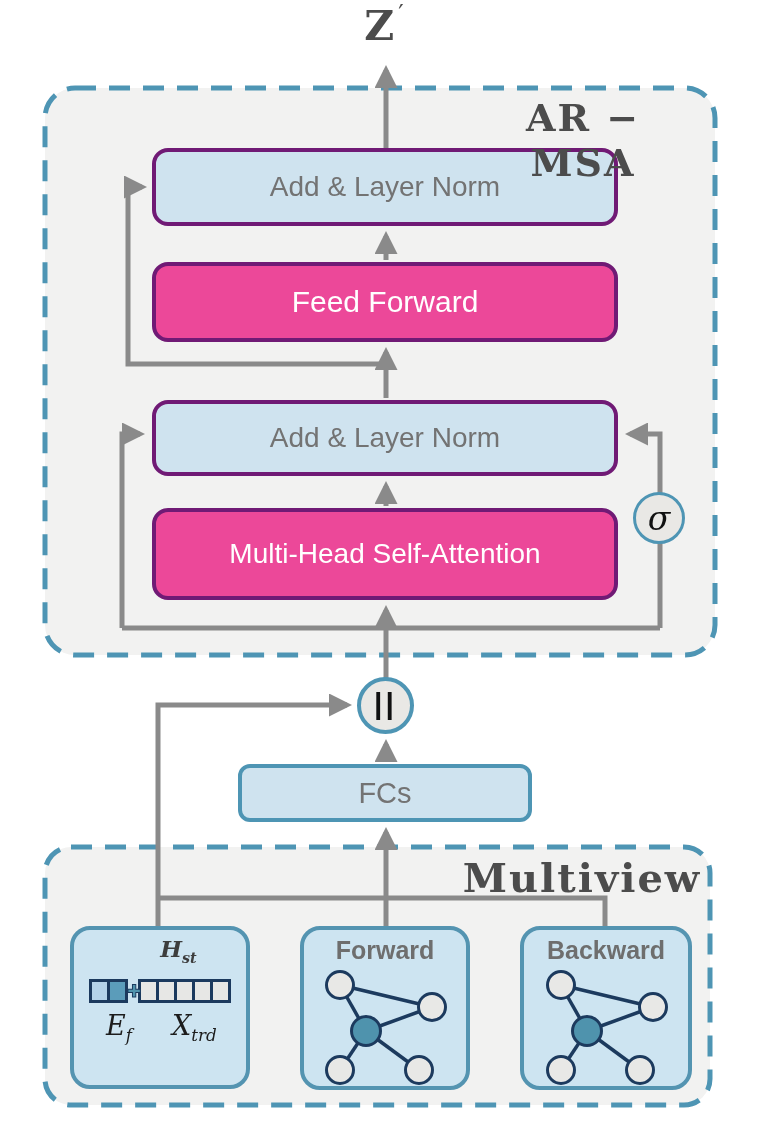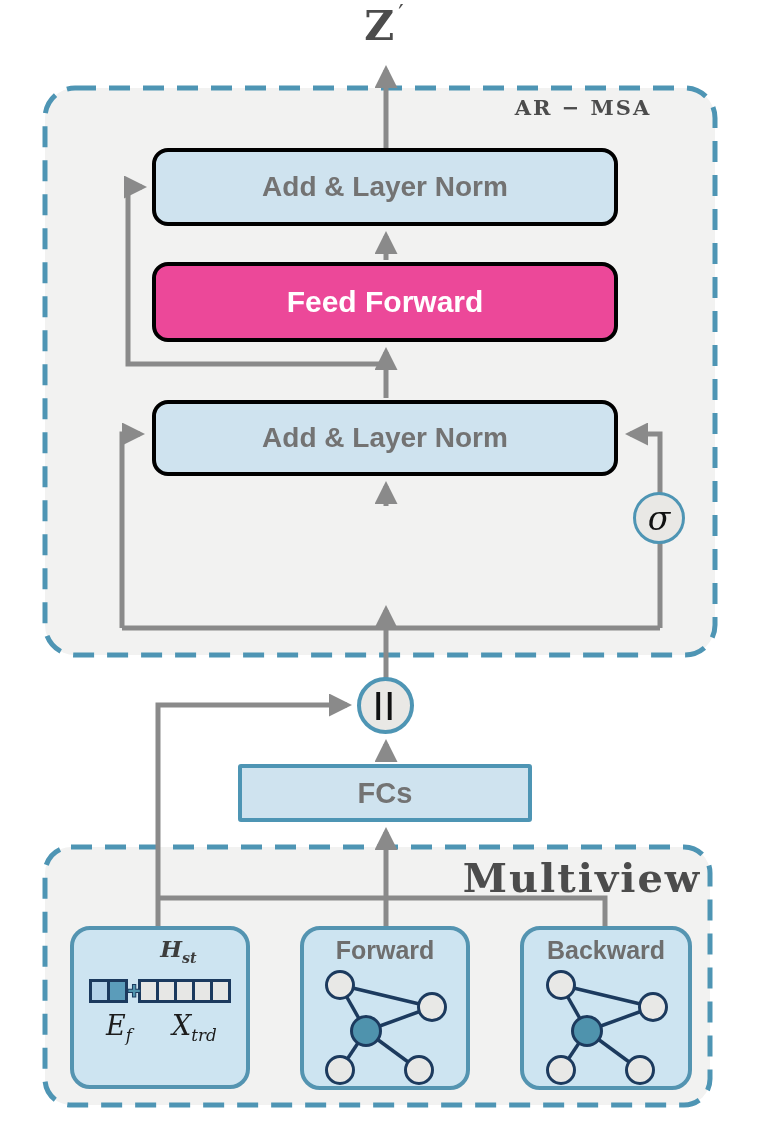--- a/index.html
+++ b/index.html
@@ -9,35 +9,35 @@
   }
   #wires{position:absolute;left:0;top:0;z-index:1;}
 
   
   .serif-label{
     position:absolute;z-index:3;font-family:"DejaVu Serif", serif;font-weight:bold;
     color:#4c4c4c;letter-spacing:2px;text-align:center;
   }
   .zlabel{left:330px;top:0px;width:110px;font-size:41px;}
   .zlabel .prime{font-size:24px;vertical-align:18px;font-weight:normal;margin-left:2px;}
-  .armsa-label{left:468px;top:95px;width:230px;font-size:21px;}
+  .armsa-label{left:468px;top:95px;width:230px;font-size:38px;}
   .multiview-label{left:462px;top:854px;width:240px;font-size:40px;}
 
   
   .block{
     position:absolute;z-index:2;display:flex;align-items:center;justify-content:center;
-    border:4px solid #000000;border-radius:16px;font-weight:bold;box-sizing:border-box;
+    border:4px solid #701a75;border-radius:16px;font-weight:normal;box-sizing:border-box;
   }
   .block.light{background:#cfe3ef;color:#737373;}
   .block.mid{background:#ec4899;color:#ffffff;}
   .addnorm1{left:152px;top:148px;width:466px;height:78px;font-size:28px;}
   .feedforward{left:152px;top:262px;width:466px;height:80px;font-size:30px;}
   .addnorm2{left:152px;top:400px;width:466px;height:76px;font-size:28px;}
   .mhsa{left:152px;top:508px;width:466px;height:92px;font-size:28px;}
-  .fcs{left:238px;top:764px;width:294px;height:58px;font-size:29px;border-radius:3px;
+  .fcs{left:238px;top:764px;width:294px;height:58px;font-size:29px;border-radius:12px;
        border-color:#4e95b4;color:#696969;}
 
   
   .opcircle{
     position:absolute;z-index:3;display:flex;align-items:center;justify-content:center;
     background:#e9e8e5;border-radius:50%;box-sizing:border-box;color:#111111;
   }
   .sigma{left:633px;top:492px;width:52px;height:52px;border:3px solid #4e95b4;
          font-family:"DejaVu Serif", serif;font-style:italic;font-size:33px;}
   .concat{left:357px;top:677px;width:57px;height:57px;border:4px solid #4e95b4;
@@ -119,20 +119,23 @@
 
   <div class="block light addnorm1">
     <span>Add &amp; Layer Norm</span>
   </div>
   <div class="block mid feedforward">
     <span>Feed Forward</span>
   </div>
   <div class="block light addnorm2">
     <span>Add &amp; Layer Norm</span>
   </div>
+  <div class="block mid mhsa">
+    <span>Multi-Head Self-Attention</span>
+  </div>
 
   <div class="opcircle sigma">
     <span>σ</span>
   </div>
   <div class="opcircle concat">
     <span>||</span>
   </div>
 
   <div class="block light fcs">
     <span>FCs</span>

